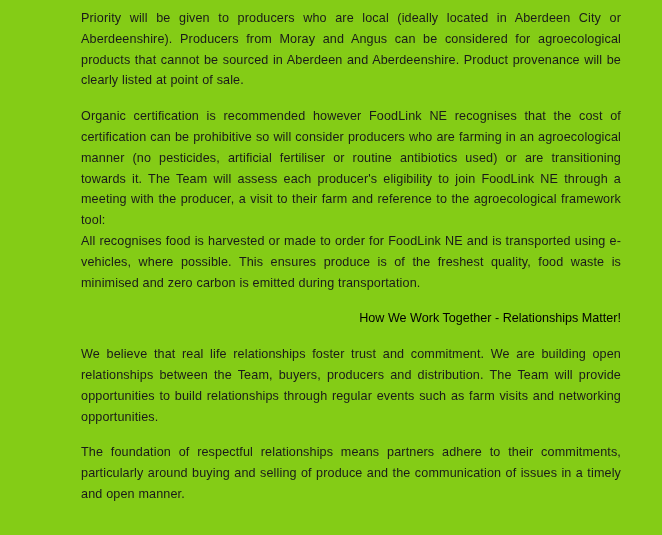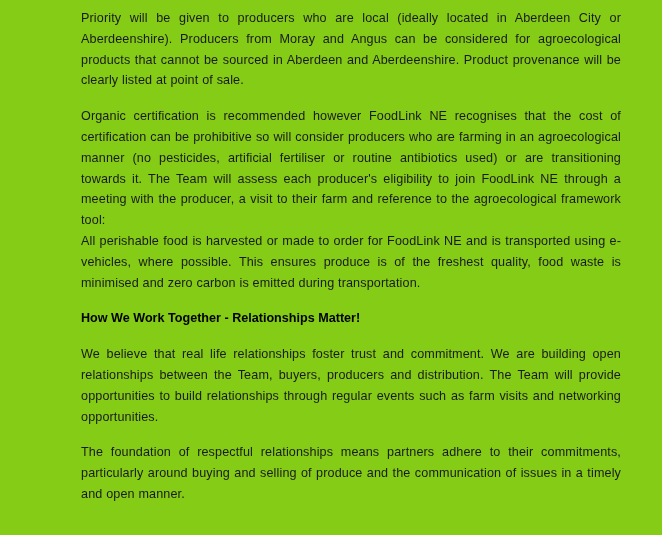--- a/index.html
+++ b/index.html
@@ -39,23 +39,23 @@
     letter-spacing: 0.01em;
     word-spacing: 0.01em;
   }
   p.para.tight {
     margin-bottom: 0;
   }
   .heading {
     margin: 0 0 15px 0;
     font-size: 12.6px;
     line-height: 20.8px;
-    font-weight: bold;
+    font-weight: normal;
     color: #000000;
-    text-align: left;
+    text-align: right;
   }
   .link-line {
     margin: 0 0 15px 0;
     font-size: 12.6px;
     line-height: 20.8px;
     text-align: left;
   }
   a.doc-link {
     color: #2f49c6;
     text-decoration: underline;
@@ -68,21 +68,21 @@
 <body>
 
 <div class="page">
   <div class="doc-body">
 
     <p class="para">Priority will be given to producers who are  local (ideally located in Aberdeen City or Aberdeenshire).  Producers from Moray and Angus can be considered for agroecological products that cannot be sourced in Aberdeen and Aberdeenshire.  Product provenance will be clearly listed at point of sale.</p>
 
     <p class="para tight">Organic certification is recommended however FoodLink NE recognises that the cost of certification can be prohibitive so will consider producers who are farming in an agroecological manner (no pesticides, artificial fertiliser or routine antibiotics used) or are transitioning towards it.  The Team will assess each producer's eligibility to join FoodLink NE through a meeting with the producer, a visit to their farm and reference to the agroecological framework tool:</p>
 
 
-    <p class="para">All perishable food is harvested or made to order for FoodLink NE and is transported using e-vehicles, where possible.   This ensures produce is of the freshest quality, food waste is minimised and zero carbon is emitted during transportation.</p>
+    <p class="para">All recognises food is harvested or made to order for FoodLink NE and is transported using e-vehicles, where possible.   This ensures produce is of the freshest quality, food waste is minimised and zero carbon is emitted during transportation.</p>
 
     <p class="heading">How We Work Together - Relationships Matter!</p>
 
     <p class="para">We believe that real life relationships foster trust and commitment. We are building open relationships between the Team, buyers, producers and distribution. The Team will provide opportunities to build relationships through regular events such as farm visits and networking opportunities.</p>
 
     <p class="para">The foundation of respectful relationships means partners adhere to their commitments, particularly around buying and selling of produce and the communication of issues in a timely and open manner.</p>
 
   </div>
 </div>
 

